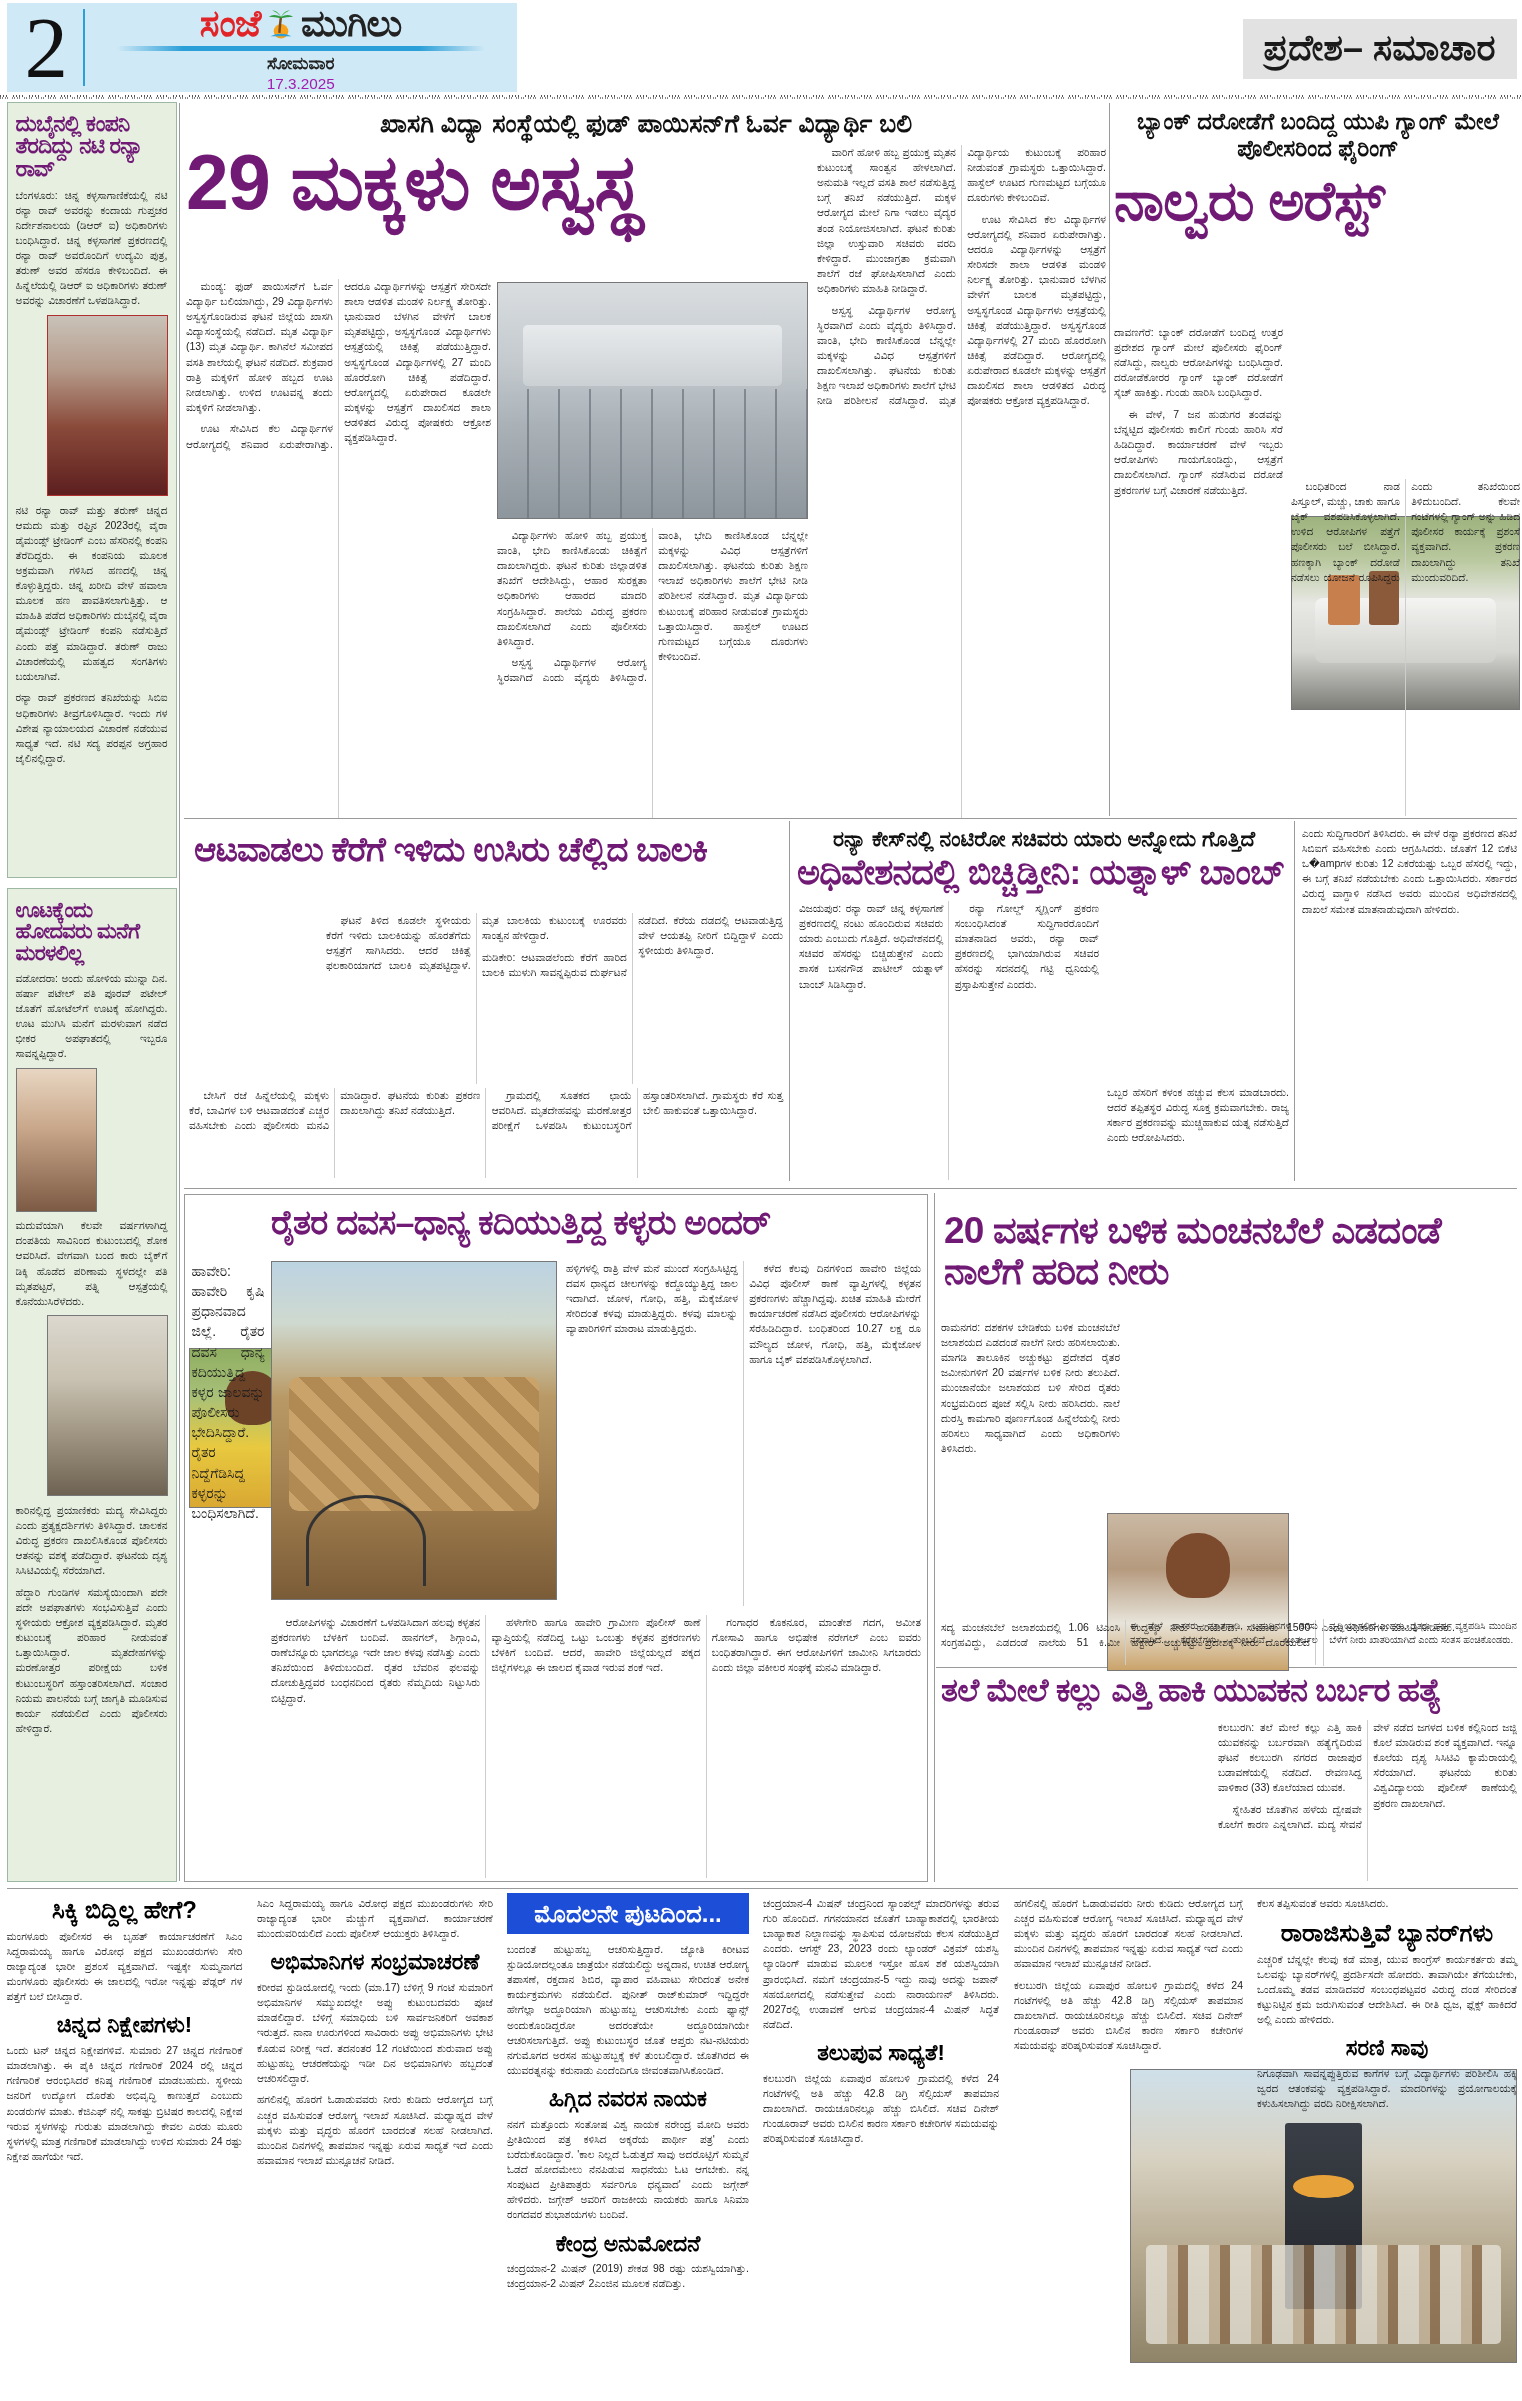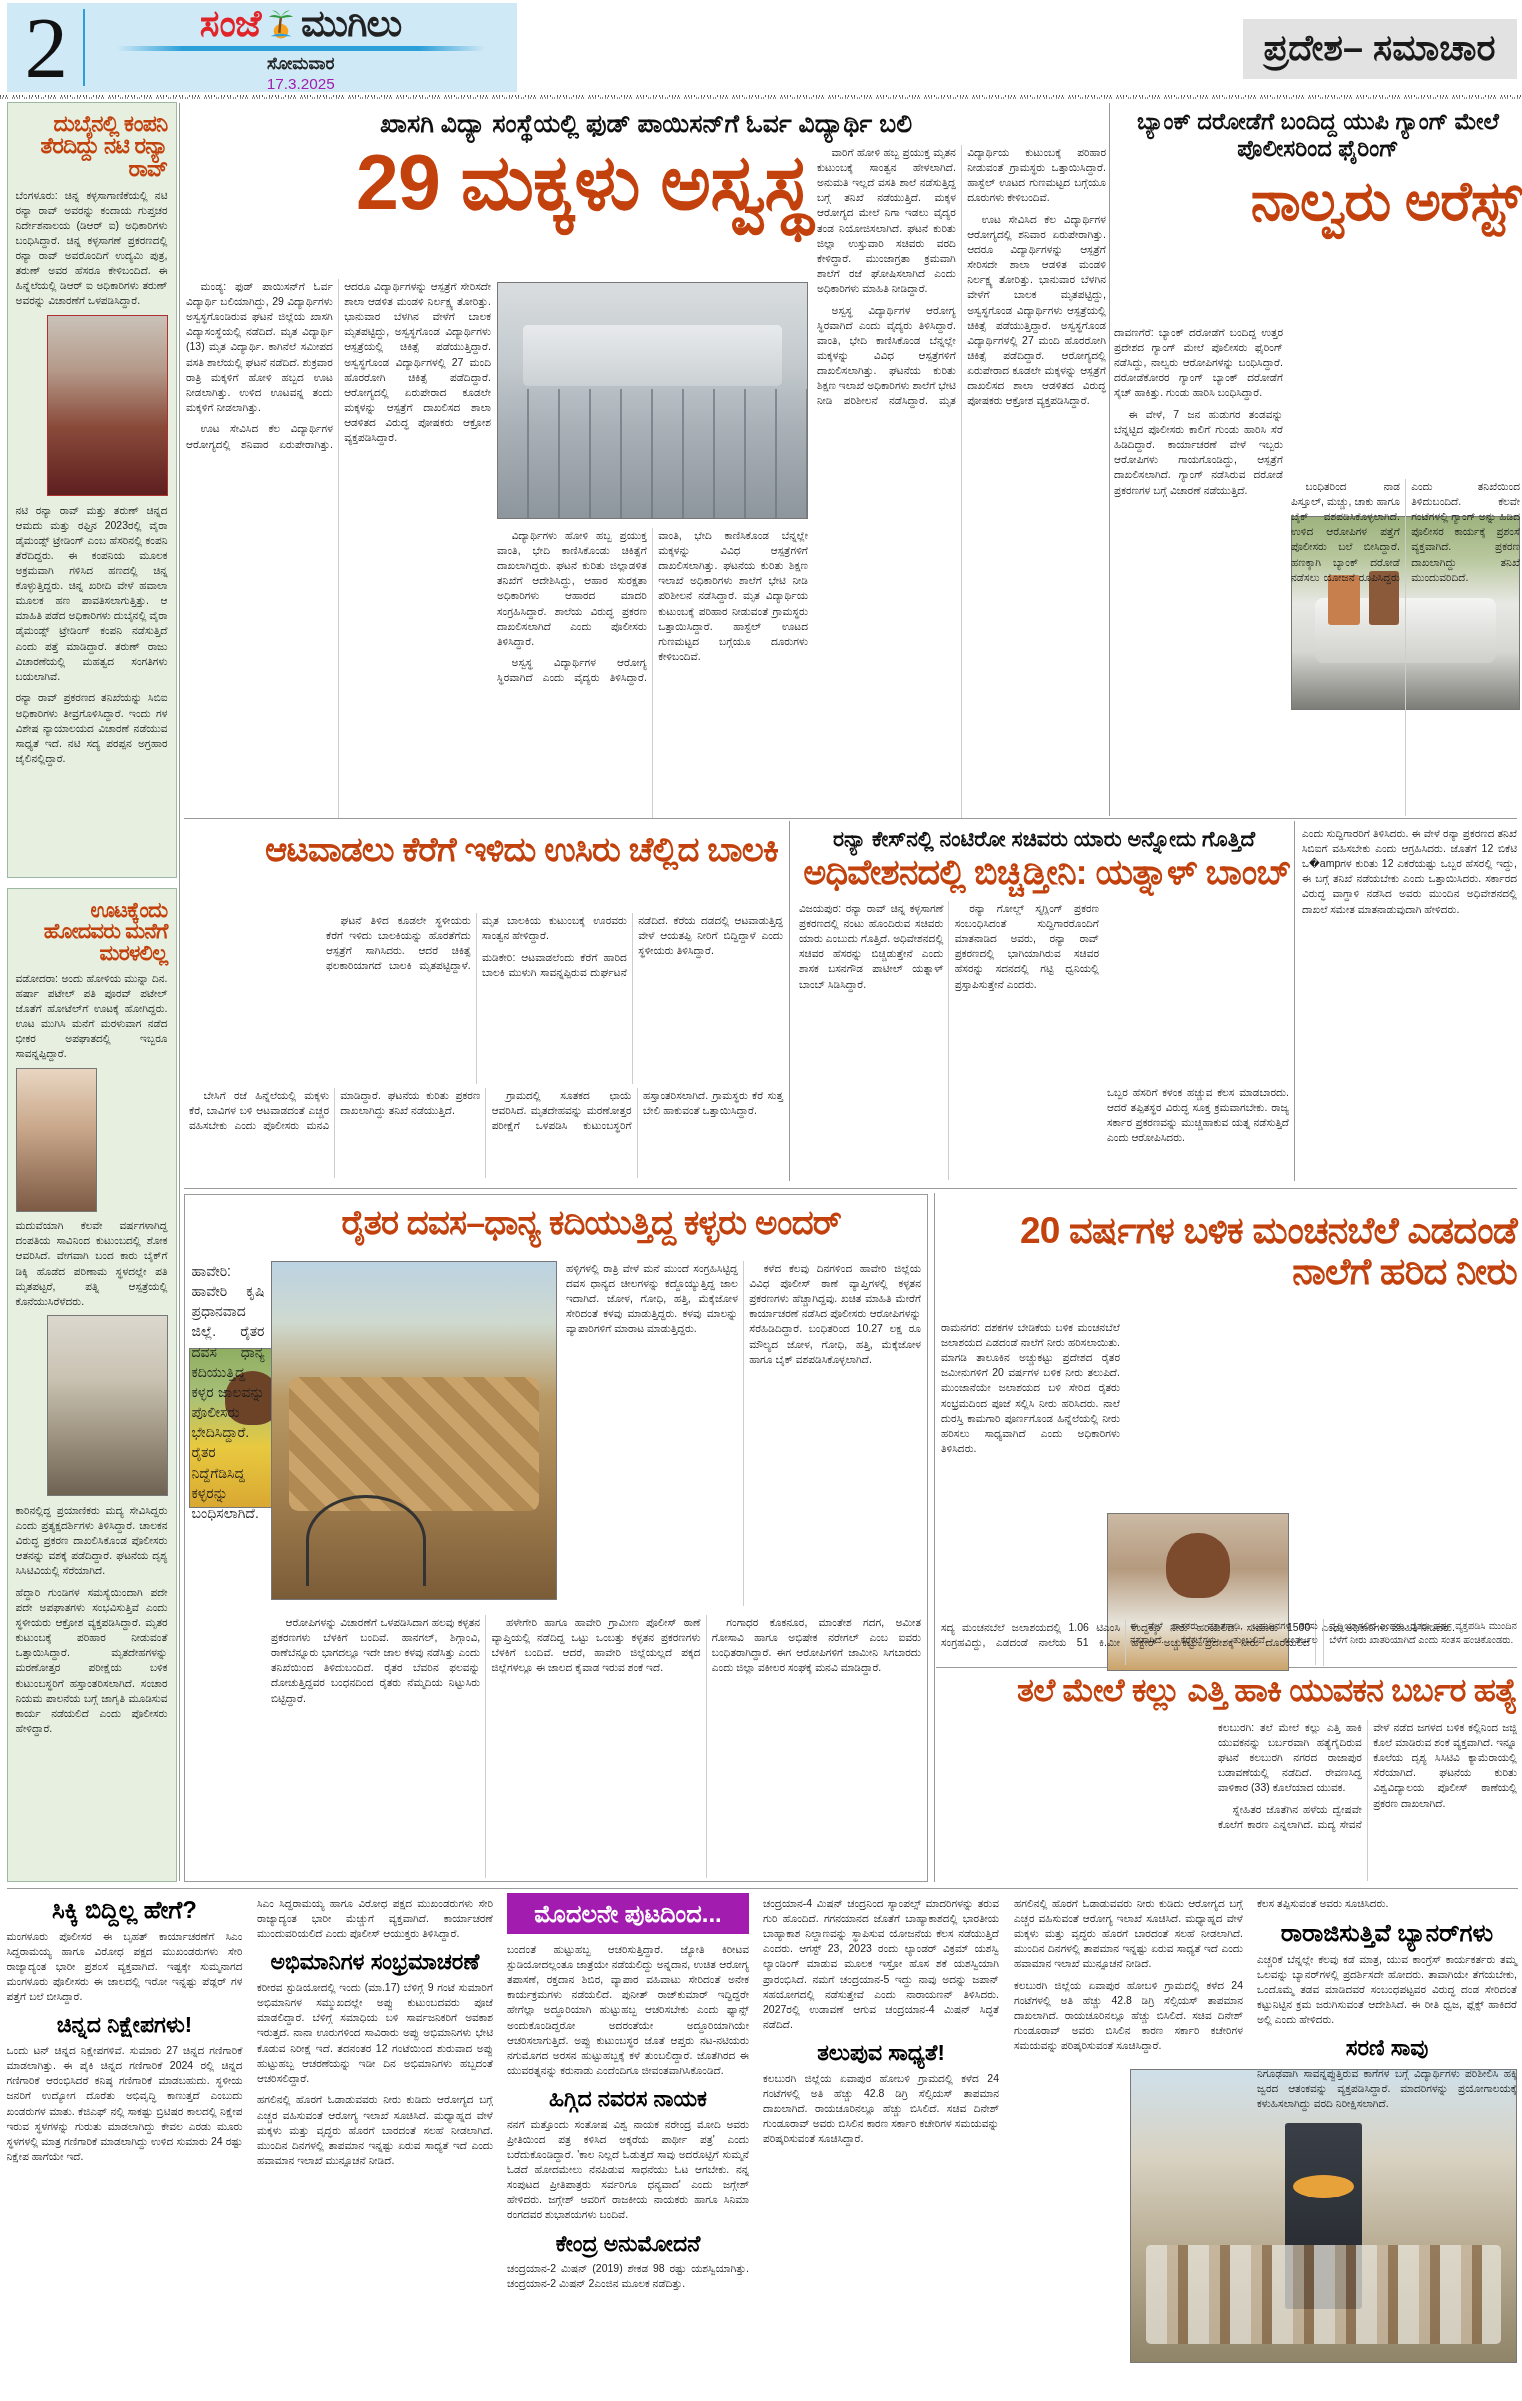--- a/index.html
+++ b/index.html
@@ -21,29 +21,29 @@
   .section-label{position:absolute;right:6.5px;top:19.4px;background:#e2e2e2;color:#1a1a1a;
                  font-size:36px;font-weight:900;padding:8px 21px 9.7px 21px;letter-spacing:0;}
   .dotted-rule{position:absolute;left:0;top:95px;width:1523px;height:4.8px;
      background:repeating-linear-gradient(90deg,#555 0 0.8px,transparent 0.8px 3.2px),repeating-linear-gradient(90deg,#888 0 0.8px,transparent 0.8px 2.4px);
      background-size:100% 2.4px;background-position:0 0,0 2.4px;background-repeat:no-repeat,no-repeat;}
   
   .abs{position:absolute;}
   .vline{position:absolute;width:0.8px;background:#9a9a9a;}
   .hline{position:absolute;height:0.8px;background:#9a9a9a;}
   .kicker{font-weight:900;color:#111;text-align:center;line-height:1.2;}
-  .headline{font-weight:900;color:#c2410c;text-align:right;line-height:1.04;letter-spacing:-0.8px;}
+  .headline{font-weight:900;color:#701a75;text-align:left;line-height:1.04;letter-spacing:-0.8px;}
   .body-text{font-size:10.5px;line-height:1.44;text-align:justify;color:#1b1b1b;}
   .cols{column-gap:11.3px;column-rule:0.8px solid #cdcdcd;}
   .cols p{margin:0 0 6.5px 0;text-indent:14.5px;}
   .greenbox{background:#e6efe0;border:0.8px solid #9db8a2;box-sizing:border-box;padding:8px 8px;}
   .greenbox .headline{font-size:22px;margin:1.6px 0 6.5px 0;}
   .photo{position:relative;overflow:hidden;border:0.8px solid #777;box-sizing:border-box;}
   .subhead{font-weight:900;text-align:center;font-size:22px;margin:8px 0 4.8px 0;color:#000;}
-  .black-label{background:#a21caf;color:#fff;font-weight:900;font-size:24px;text-align:center;
+  .black-label{background:#1d4ed8;color:#fff;font-weight:900;font-size:24px;text-align:center;
                padding:6.5px 3.2px;margin:0 0 8px 0;}
 </style>
 </head>
 <body>
 
 <div class="page">
 
   <header class="masthead">
     <div class="mast-left">
       <div class="pageno">2</div>

